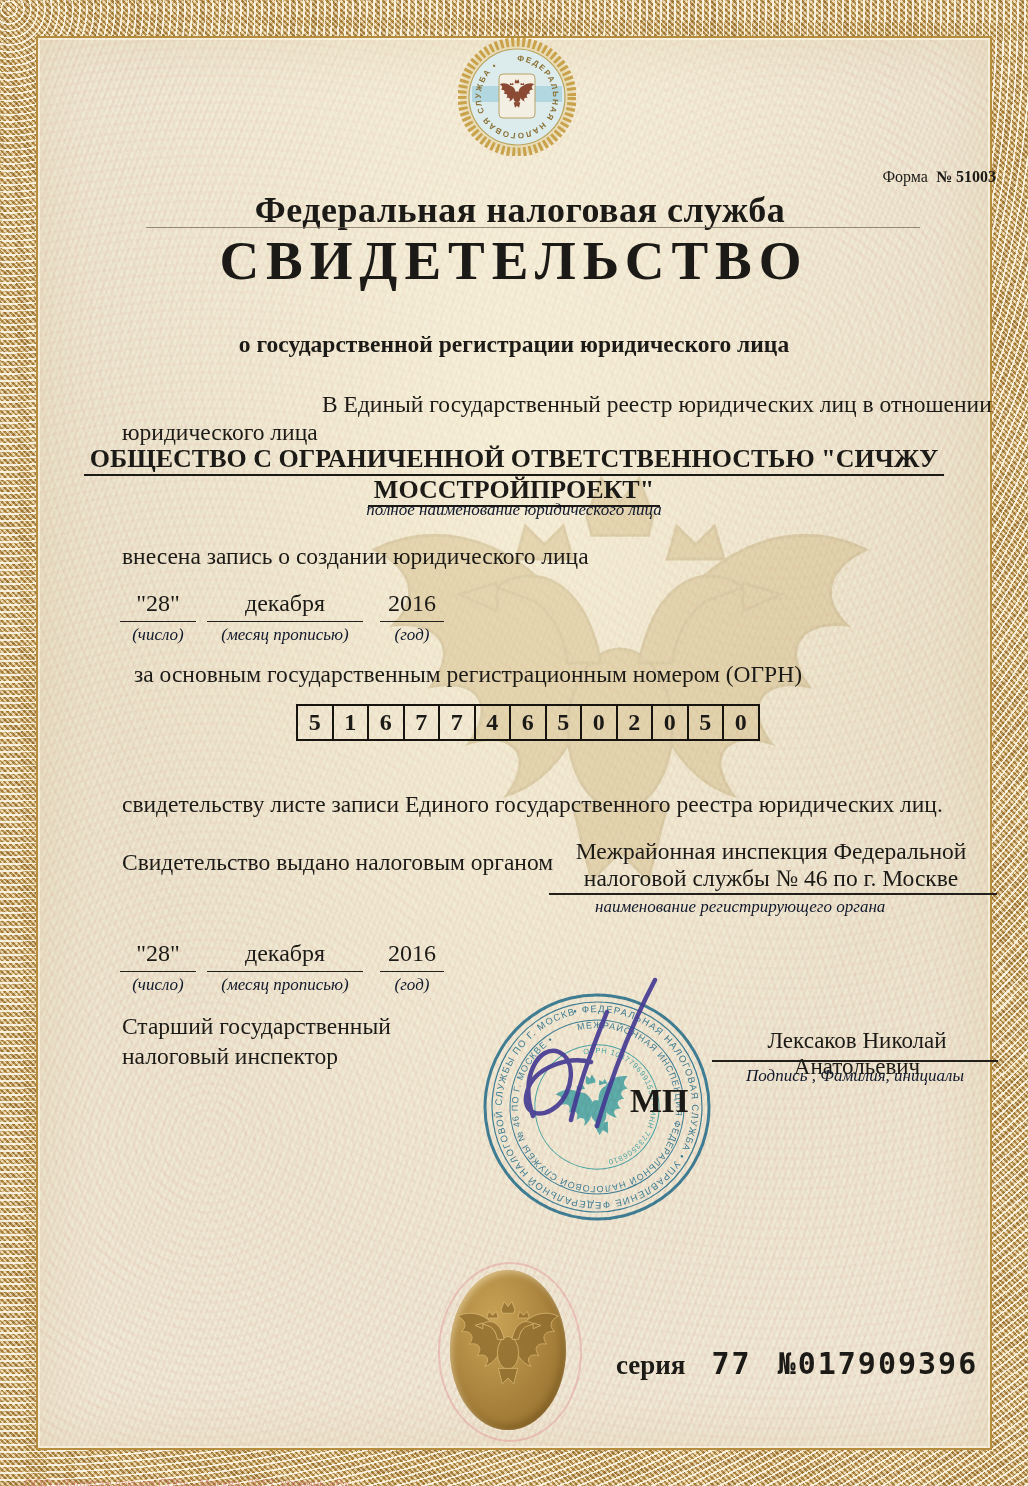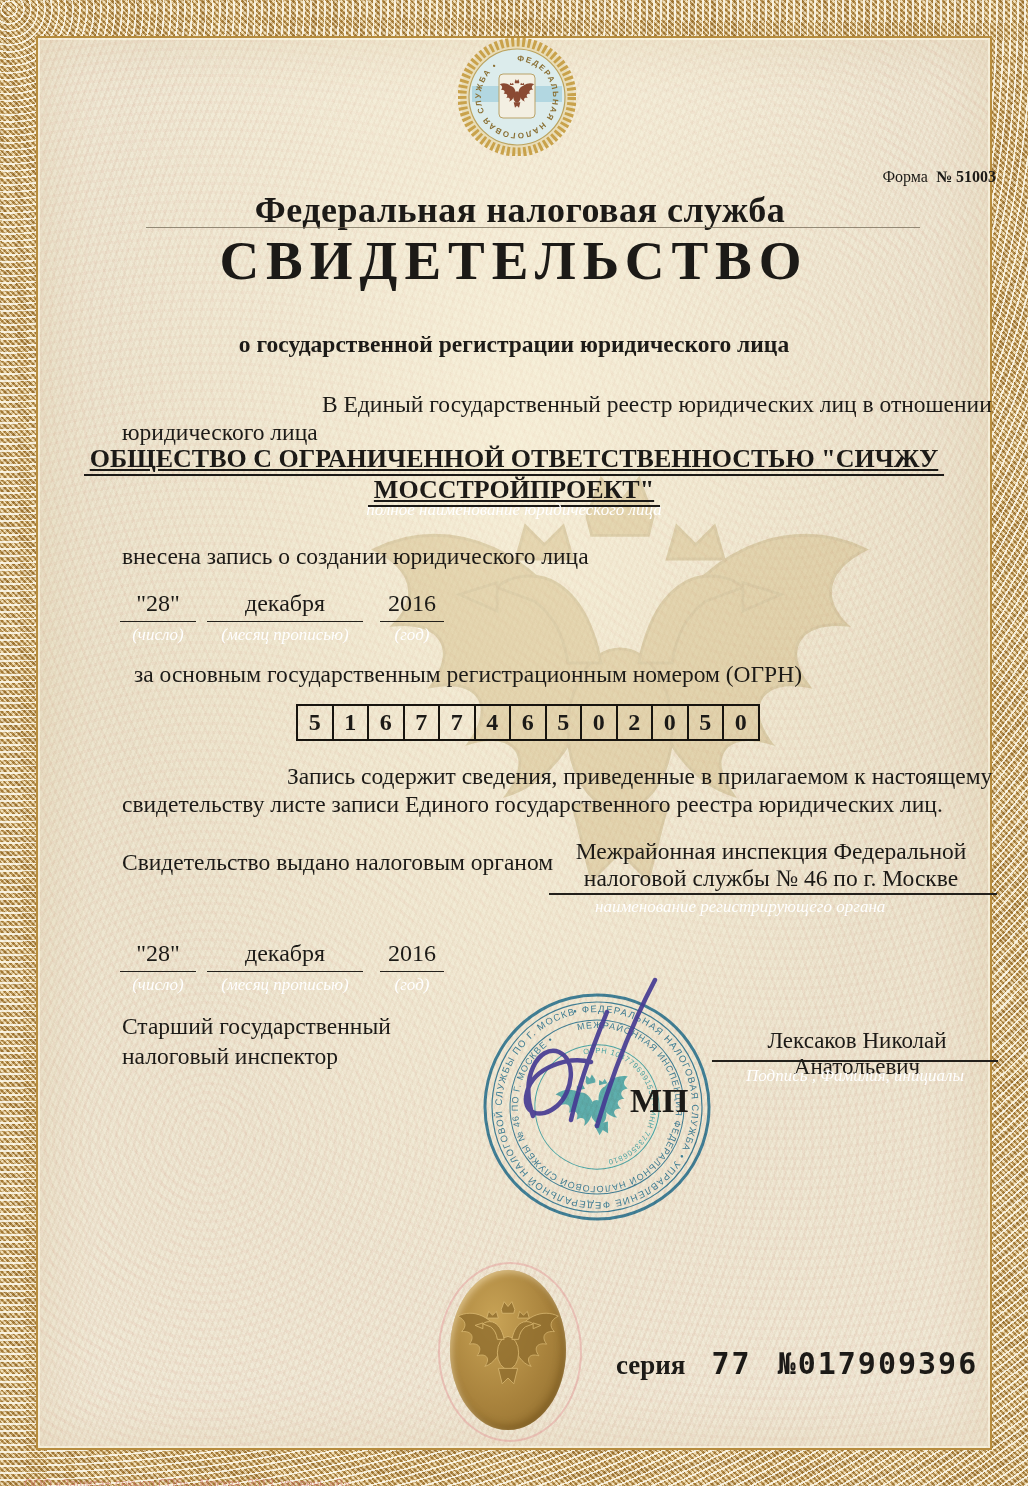--- a/index.html
+++ b/index.html
@@ -25,33 +25,33 @@
       repeating-linear-gradient(68deg, rgba(199,142,120,.06) 0 2px, transparent 2px 6px),
       repeating-radial-gradient(circle at 18% 78%, rgba(214,130,120,.05) 0 3px, transparent 3px 9px),
       repeating-radial-gradient(circle at 78% 22%, rgba(209,140,125,.05) 0 3px, transparent 3px 10px),
       linear-gradient(180deg,#f0e9d6,#ece4cd 45%,#f1ead8);
     box-shadow: inset 0 0 0 2px #b68c3e, inset 0 0 0 4px rgba(255,252,235,.55), inset 0 0 60px rgba(180,140,70,.15);
   }
   .abs{position:absolute;}
   .b{font-weight:bold;}
   .center{text-align:center;}
   .body-text{font-size:23.5px;line-height:27px;}
-  .caption{font-size:17px;font-style:italic;color:#ffffff;}
+  .caption{font-size:17px;font-style:italic;color:#0f172a;}
   
   .form-number{top:168px;right:32px;font-size:16px;z-index:3;}
   .agency{top:189px;left:120px;width:800px;font-size:36px;font-weight:bold;letter-spacing:.5px;z-index:3;}
   .agency-rule{top:227px;left:146px;width:774px;height:1px;background:#756b58;opacity:.75;z-index:3;}
   .doc-title{top:229px;left:0;width:100%;font-size:55px;font-weight:bold;letter-spacing:7px;z-index:3;}
   .doc-subtitle{top:331px;left:0;width:100%;font-size:23.5px;font-weight:bold;z-index:3;}
   
   .intro-l1{top:391px;left:322px;z-index:3;}
   .intro-l2{top:419px;left:122px;z-index:3;}
   
   .company{top:443px;left:60px;width:908px;font-size:26px;font-weight:bold;line-height:31px;z-index:3;}
-  .company .u{border-bottom:2.5px solid #1c1a17;padding:0 6px 1px;text-decoration:underline;}
+  .company .u{border-bottom:2.5px solid #1c1a17;padding:0 6px 1px;}
   .company-caption{top:500px;left:0;width:100%;z-index:3;}
   .record-line{top:543px;left:122px;z-index:3;}
   
   .dgroup{position:absolute;border-bottom:1.5px solid #23201b;text-align:center;font-size:24px;height:31px;z-index:3;}
   .dcap{position:absolute;text-align:center;z-index:3;}
   
   .ogrn-label{top:661px;left:134px;z-index:3;text-align:right;}
   .ogrn-boxes{top:704px;left:296px;display:flex;z-index:3;}
   .ogrn-cell{width:33.5px;height:33px;border:2px solid #17140f;border-left-width:1px;border-right-width:1px;
     display:flex;align-items:center;justify-content:center;font-size:24px;font-weight:bold;}
@@ -174,21 +174,20 @@
     <div class="ogrn-cell">4</div>
     <div class="ogrn-cell">6</div>
     <div class="ogrn-cell">5</div>
     <div class="ogrn-cell">0</div>
     <div class="ogrn-cell">2</div>
     <div class="ogrn-cell">0</div>
     <div class="ogrn-cell">5</div>
     <div class="ogrn-cell">0</div>
   </div>
 
-  <div class="abs body-text note-l1">Запись содержит сведения, приведенные в прилагаемом к настоящему</div>
   <div class="abs body-text note-l2">свидетельству листе записи Единого государственного реестра юридических лиц.</div>
 
   <div class="abs body-text issued-label">Свидетельство выдано налоговым органом</div>
   <div class="abs issued-value">
     <span>Межрайонная инспекция Федеральной</span><br>
     <span>налоговой службы № 46 по г. Москве</span>
   </div>
   <div class="abs issued-rule"></div>
   <div class="abs caption issued-caption">наименование регистрирующего органа</div>
 

